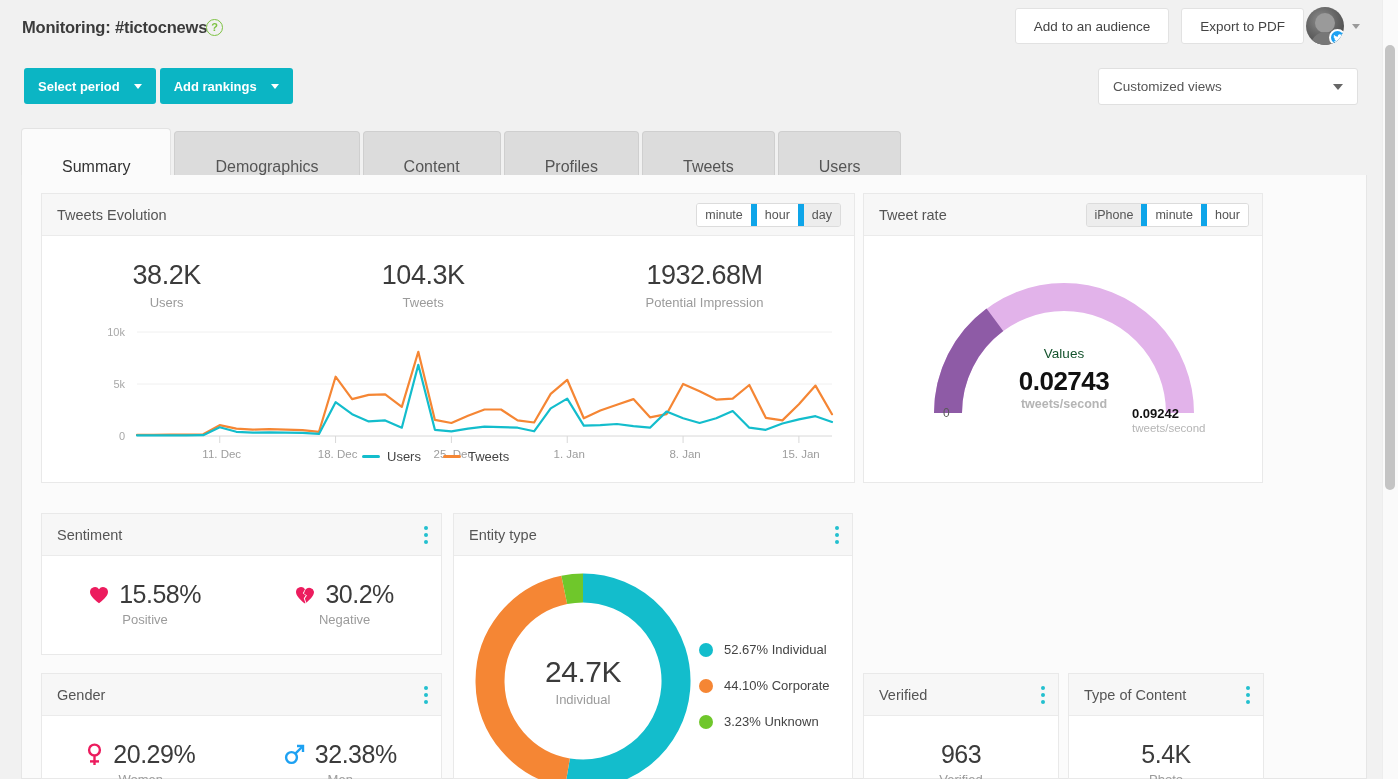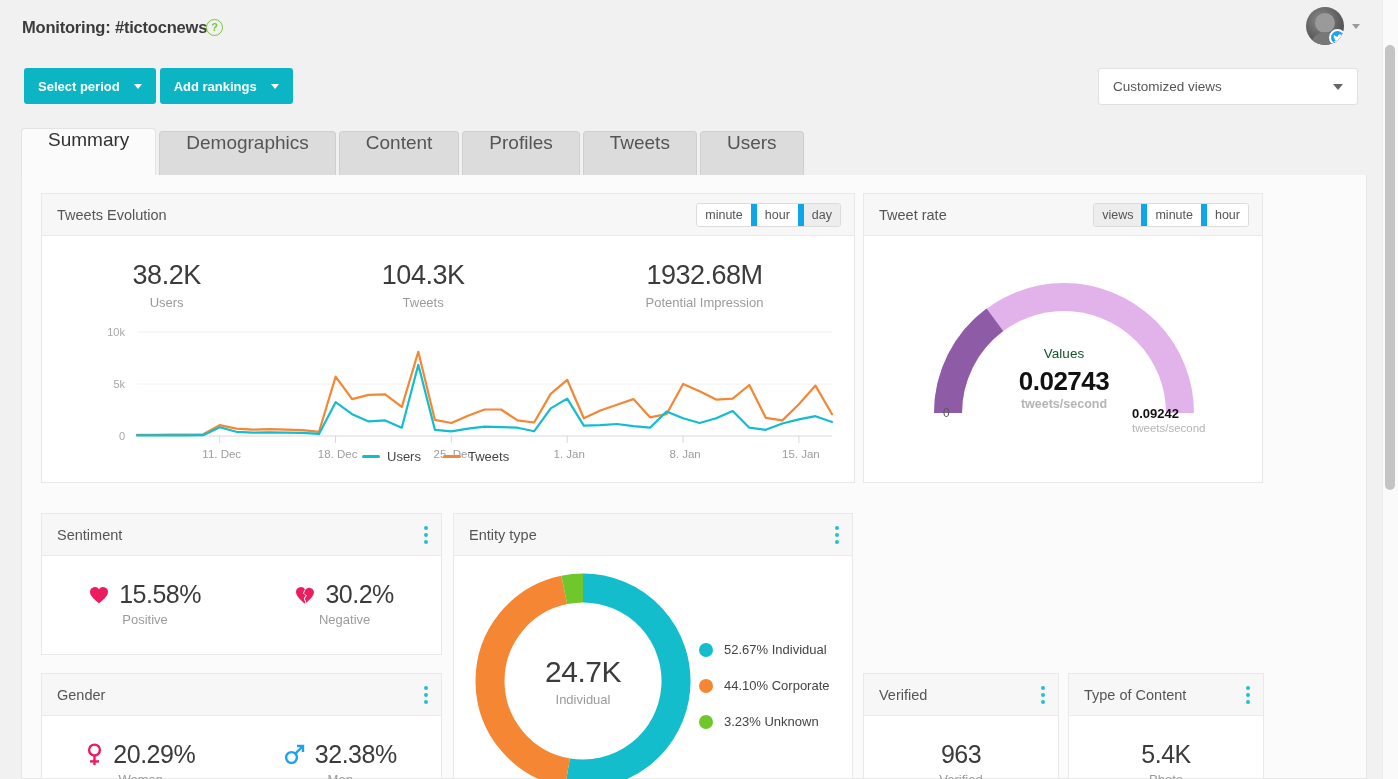--- a/index.html
+++ b/index.html
@@ -71,23 +71,23 @@
     font-size: 13.5px; color: #555;
   }
   .views-select .tri {
     position: absolute; right: 14px; width: 0; height: 0;
     border-left: 5px solid transparent; border-right: 5px solid transparent; border-top: 6px solid #666;
   }
 
   
   .tabs { position: absolute; left: 21px; top: 128px; display: flex; align-items: flex-end; gap: 3px; }
   .tab {
-    height: 45px; padding: 0 26px; background: #dcdcdc; border: 1px solid #cfcfcf;
-    border-bottom: none; border-radius: 4px 4px 0 0; display: flex; align-items: flex-start;
-    font-size: 19px; color: #555; cursor: pointer;
+    height: 45px; padding: 0 40px; background: #dcdcdc; border: 1px solid #cfcfcf;
+    border-bottom: none; border-radius: 4px 4px 0 0; display: flex; align-items: flex-end;
+    font-size: 16px; color: #555; cursor: pointer;
   }
   .tab.active { background: #fbfbfb; color: #333; height: 48px; border-color: #e3e3e3; }
 
   
   .content {
     position: absolute; left: 21px; top: 175px; width: 1346px; height: 604px;
     background: #fbfbfb; border: 1px solid #e6e6e6; border-top: none;
   }
 
   .panel { position: absolute; background: #fff; border: 1px solid #e9e9e9; }
@@ -131,20 +131,24 @@
 </style>
 </head>
 <body>
 
 <div class="page">
 
   <div class="topbar">
     <div class="page-title">Monitoring: #tictocnews</div>
     <div class="help-icon">?</div>
 
+    <div class="top-actions">
+      <button class="ghost-btn">Add to an audience</button>
+      <button class="ghost-btn">Export to PDF</button>
+    </div>
 
     <div class="avatar-wrap">
       <div class="avatar">
         <div class="tw-badge">
           <svg width="10" height="10" viewBox="0 0 24 24" fill="#fff">
               <path d="M23 4.9c-.8.4-1.7.6-2.6.8 1-.6 1.7-1.5 2-2.5-.9.5-1.9.9-2.9 1.1A4.6 4.6 0 0 0 11.6 8c0 .4 0 .7.1 1A13 13 0 0 1 2.3 4.2a4.6 4.6 0 0 0 1.4 6.1c-.7 0-1.4-.2-2-.5 0 2.2 1.6 4 3.7 4.5-.6.2-1.3.2-2 .1a4.6 4.6 0 0 0 4.3 3.2A9.2 9.2 0 0 1 1 19.5a13 13 0 0 0 7 2c8.4 0 13-7 13-13v-.6c.9-.6 1.6-1.4 2.2-2z"></path>
             </svg>
         </div>
       </div>
       <div class="caret-down"></div>
@@ -249,21 +253,21 @@
           <span class="dash" style="background:#f58634"></span>
           <span>Tweets</span>
         </div>
       </div>
     </div>
 
     <div class="panel" style="left:841px; top:18px; width:400px; height:290px;">
       <div class="panel-head">
         <span class="panel-title">Tweet rate</span>
         <div class="seg" style="top:9px;">
-          <span class="on">views</span>
+          <span class="on">iPhone</span>
           <span>minute</span>
           <span>hour</span>
         </div>
       </div>
 
       <svg width="400" height="240" viewBox="0 0 400 240" style="position:absolute;left:0;top:44px;">
         <path d="M 84 175 A 116 116 0 0 1 316 175" fill="none" stroke="#e2b3ea" stroke-width="28"></path>
         <path id="gauge-fill" d="M 84 175 A 116 116 0 0 1 130.88 81.84" fill="none" stroke="#8e5ba6" stroke-width="28"></path>
       </svg>
 

